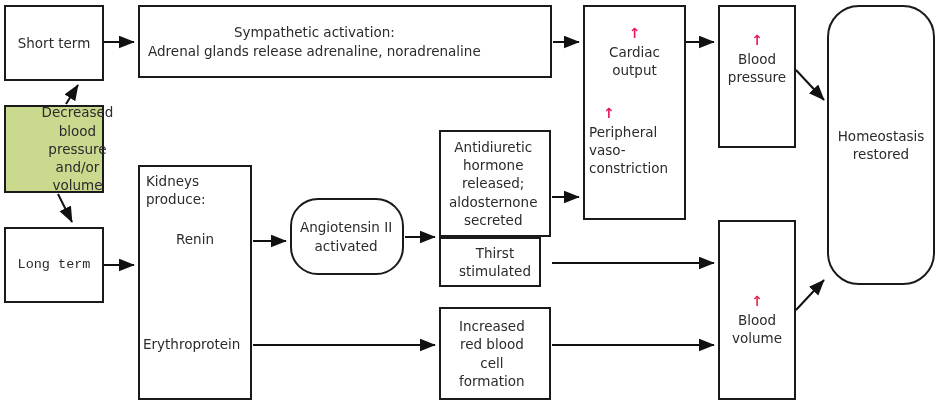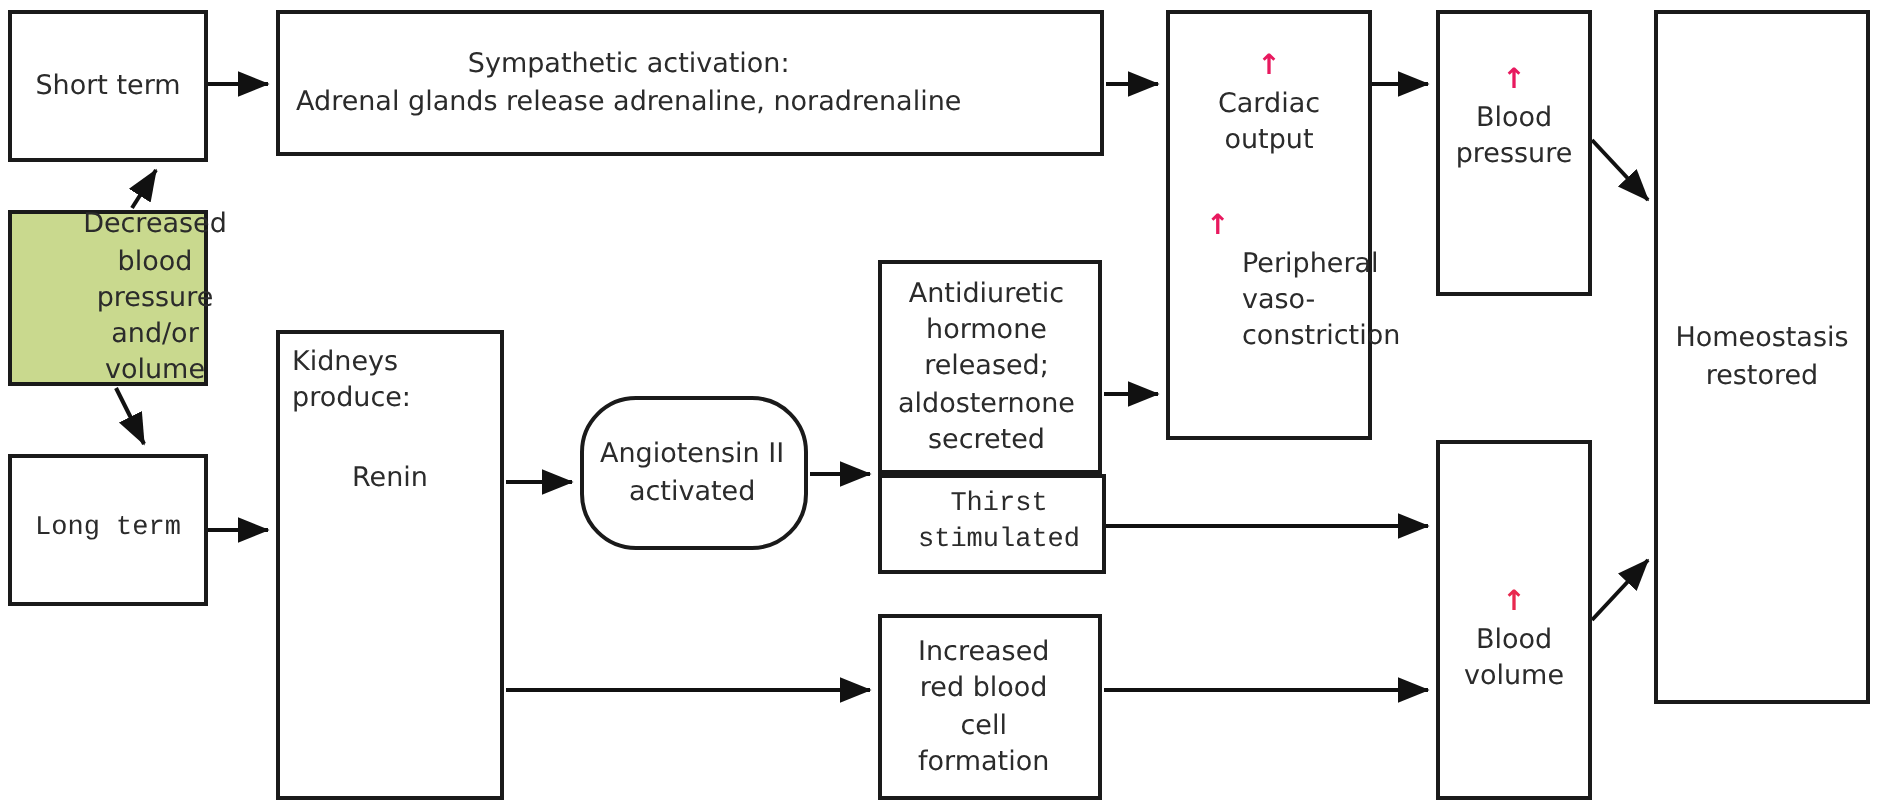--- a/index.html
+++ b/index.html
@@ -115,70 +115,71 @@
   <div class="box left" style="left:138px; top:5px; width:414px; height:73px; justify-content:center;">
     <span class="cell-text">Sympathetic activation:
 Adrenal glands release adrenaline, noradrenaline</span>
   </div>
 
   <div class="box" style="left:138px; top:165px; width:114px; height:235px; justify-content:flex-start; align-items:flex-start; padding:0;">
   </div>
   <div class="sub-label" style="left:146px; top:172px; white-space:pre-line; line-height:1.35;">Kidneys
 produce:</div>
   <div class="sub-label" style="left:176px; top:231px;">Renin</div>
+  <div class="sub-label" style="left:143px; top:336px;">Erythroprotein</div>
 
   <div class="box left" style="left:290px; top:198px; width:114px; height:77px;border-radius:28px;">
     <span class="cell-text">Angiotensin II
 activated</span>
   </div>
 
   <div class="box left" style="left:439px; top:130px; width:112px; height:107px;">
     <span class="cell-text">Antidiuretic
 hormone
 released;
 aldosternone
 secreted</span>
   </div>
 
-  <div class="box left" style="left:439px; top:237px; width:114px; height:50px; padding-left:18px;font-family:Liberation Mono, monospace;">
+  <div class="box left" style="left:439px; top:237px; width:102px; height:50px; padding-left:18px;">
     <span class="cell-text">Thirst
 stimulated</span>
   </div>
 
   <div class="box left" style="left:439px; top:307px; width:112px; height:93px; padding-left:18px;">
     <span class="cell-text">Increased
 red blood
 cell
 formation</span>
   </div>
 
   <div class="box" style="left:583px; top:5px; width:103px; height:215px; justify-content:flex-start; align-items:flex-start; padding:0;">
   </div>
   <div class="sub-label" style="left:583px; top:26px; width:103px; text-align:center;">
     <span class="updown">↑</span>
     <span class="cell-text" style="white-space:pre-line; line-height:1.35;">Cardiac
 output</span>
   </div>
   <div class="sub-label" style="left:589px; top:106px; width:96px; text-align:left;">
     <span class="updown" style="text-align:left; padding-left:14px;">↑</span>
-    <span class="cell-text" style="white-space:pre-line; line-height:1.35;margin-left:32px;">Peripheral
+    <span class="cell-text" style="white-space:pre-line; line-height:1.35;">Peripheral
 vaso-
 constriction</span>
   </div>
 
   <div class="box" style="left:718px; top:5px; width:78px; height:143px; justify-content:flex-start; align-items:center; padding:0;">
     <span class="updown" style="margin-top:26px;">↑</span>
     <span class="cell-text" style="text-align:center;">Blood
 pressure</span>
   </div>
 
   <div class="box" style="left:718px; top:220px; width:78px; height:180px; justify-content:flex-start; align-items:center; padding:0;">
     <span class="updown red2" style="margin-top:72px;">↑</span>
     <span class="cell-text" style="text-align:center;">Blood
 volume</span>
   </div>
 
-  <div class="box center" style="left:827px; top:5px; width:108px; height:347px;">
+  <div class="box center" style="left:827px; top:5px; width:108px; height:280px;border-radius:32px;">
     <span class="cell-text">Homeostasis
 restored</span>
   </div>
 
 </div>
 
 </body></html>

